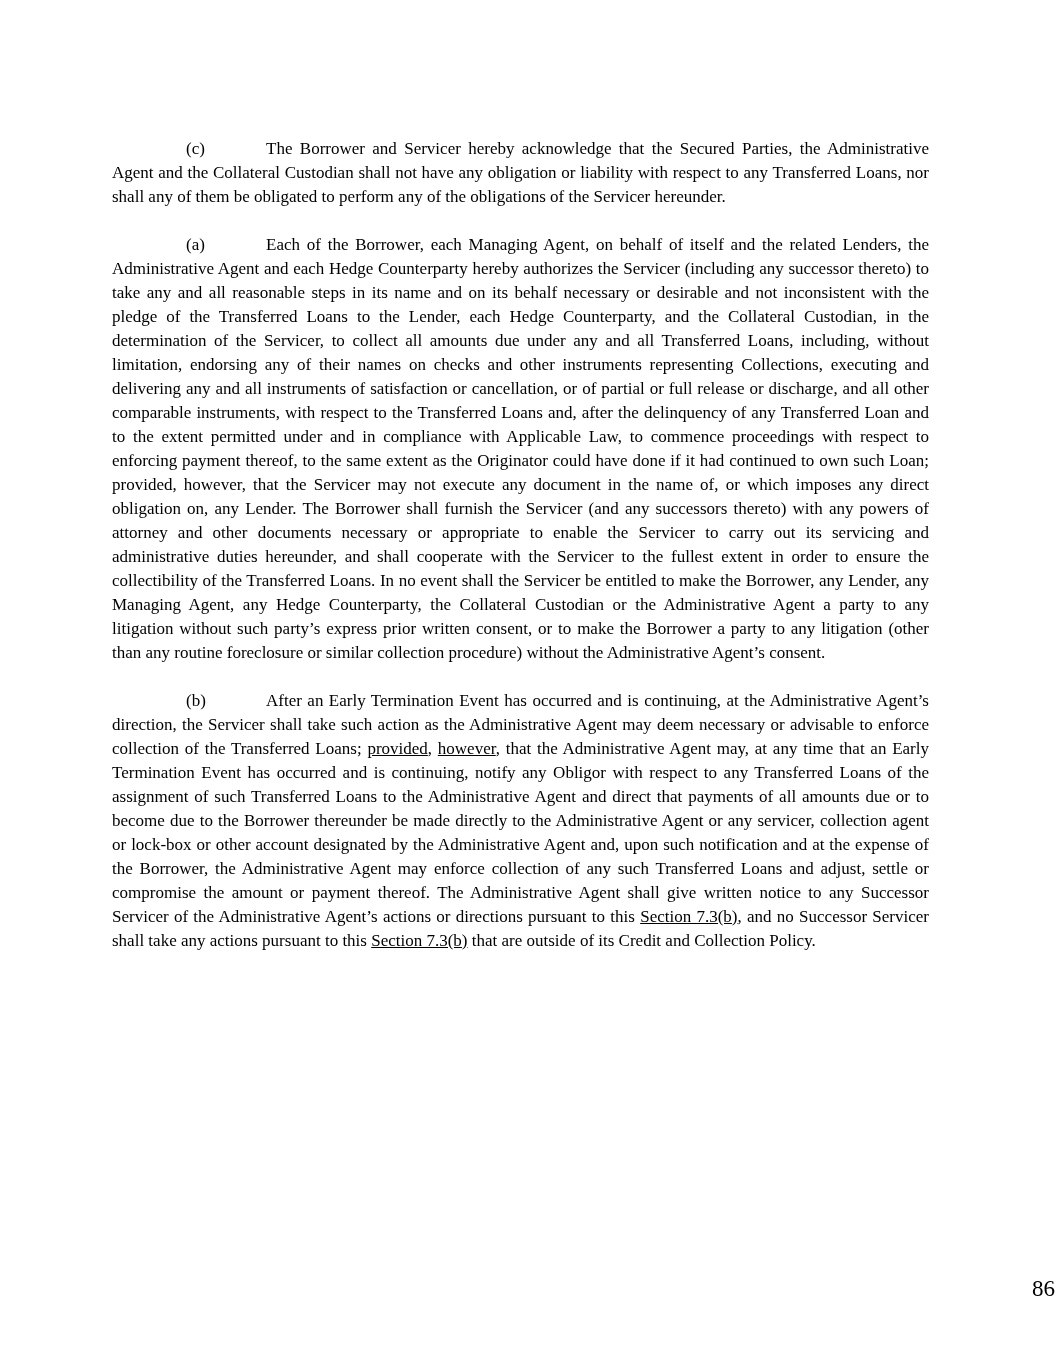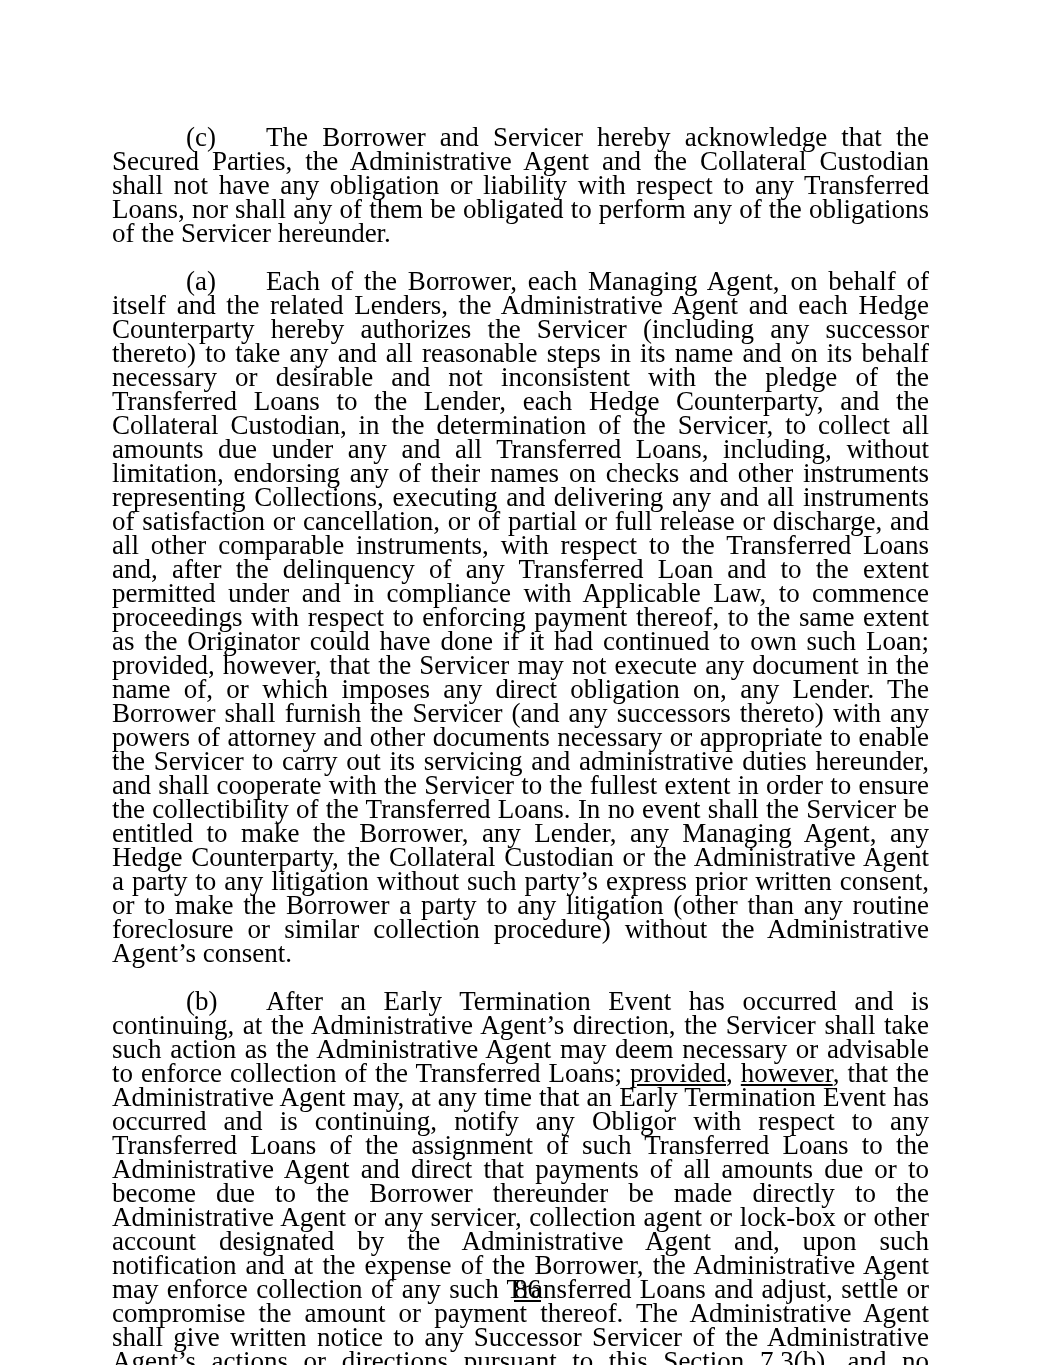--- a/index.html
+++ b/index.html
@@ -16,49 +16,48 @@
     font-family: "Liberation Serif", "DejaVu Serif", serif;
     overflow: hidden;
   }
   .content {
     position: absolute;
     left: 112px;
     top: 121px;
     width: 817px;
   }
   .para {
-    font-size: 27px;
+    font-size: 17px;
     line-height: 24px;
     text-align: justify;
     text-indent: 74px;
-    margin: 4px 0 24px 0;
+    margin: 16px 0 24px 0;
   }
   .para-label {
     display: inline-block;
     width: 80px;
     text-indent: 0;
   }
   .heading {
     font-weight: bold;
   }
   .heading .para-label {
     width: 124px;
   }
   .u {
     text-decoration: underline;
   }
   .page-number {
     position: absolute;
     top: 1277px;
     left: 0;
     width: 100%;
-    text-align: center;
-    font-size: 27px;
+    text-align: right;
+    font-size: 23px;
     line-height: 24px;
-    text-decoration: underline;
   }
 </style>
 </head>
 <body>
 
 <div class="page">
   <div class="content">
     <p class="para"><span class="para-label">(c)</span><span>The Borrower and Servicer hereby acknowledge that the Secured Parties, the Administrative Agent and the Collateral Custodian shall not have any obligation or liability with respect to any Transferred Loans, nor shall any of them be obligated to perform any of the obligations of the Servicer hereunder.</span></p>
     <p class="para"><span class="para-label">(a)</span><span>Each of the Borrower, each Managing Agent, on behalf of itself and the related Lenders, the Administrative Agent and each Hedge Counterparty hereby authorizes the Servicer (including any successor thereto) to take any and all reasonable steps in its name and on its behalf necessary or desirable and not inconsistent with the pledge of the Transferred Loans to the Lender, each Hedge Counterparty, and the Collateral Custodian, in the determination of the Servicer, to collect all amounts due under any and all Transferred Loans, including, without limitation, endorsing any of their names on checks and other instruments representing Collections, executing and delivering any and all instruments of satisfaction or cancellation, or of partial or full release or discharge, and all other comparable instruments, with respect to the Transferred Loans and, after the delinquency of any Transferred Loan and to the extent permitted under and in compliance with Applicable Law, to commence proceedings with respect to enforcing payment thereof, to the same extent as the Originator could have done if it had continued to own such Loan; provided, however, that the Servicer may not execute any document in the name of, or which imposes any direct obligation on, any Lender.  The Borrower shall furnish the Servicer (and any successors thereto) with any powers of attorney and other documents necessary or appropriate to enable the Servicer to carry out its servicing and administrative duties hereunder, and shall cooperate with the Servicer to the fullest extent in order to ensure the collectibility of the Transferred Loans.  In no event shall the Servicer be entitled to make the Borrower, any Lender, any Managing Agent, any Hedge Counterparty, the Collateral Custodian or the Administrative Agent a party to any litigation without such party’s express prior written consent, or to make the Borrower a party to any litigation (other than any routine foreclosure or similar collection procedure) without the Administrative Agent’s consent.</span></p>
     <p class="para"><span class="para-label">(b)</span><span>After an Early Termination Event has occurred and is continuing, at the Administrative Agent’s direction, the Servicer shall take such action as the Administrative Agent may deem necessary or advisable to enforce collection of the Transferred Loans; </span><span class="u">provided</span><span>, </span><span class="u">however</span><span>, that the Administrative Agent may, at any time that an Early Termination Event has occurred and is continuing, notify any Obligor with respect to any Transferred Loans of the assignment of such Transferred Loans to the Administrative Agent and direct that payments of all amounts due or to become due to the Borrower thereunder be made directly to the Administrative Agent or any servicer, collection agent or lock-box or other account designated by the Administrative Agent and, upon such notification and at the expense of the Borrower, the Administrative Agent may enforce collection of any such Transferred Loans and adjust, settle or compromise the amount or payment thereof.  The Administrative Agent shall give written notice to any Successor Servicer of the Administrative Agent’s actions or directions pursuant to this </span><span class="u">Section 7.3(b)</span><span>, and no Successor Servicer shall take any actions pursuant to this </span><span class="u">Section 7.3(b)</span><span> that are outside of its Credit and Collection Policy.</span></p>

